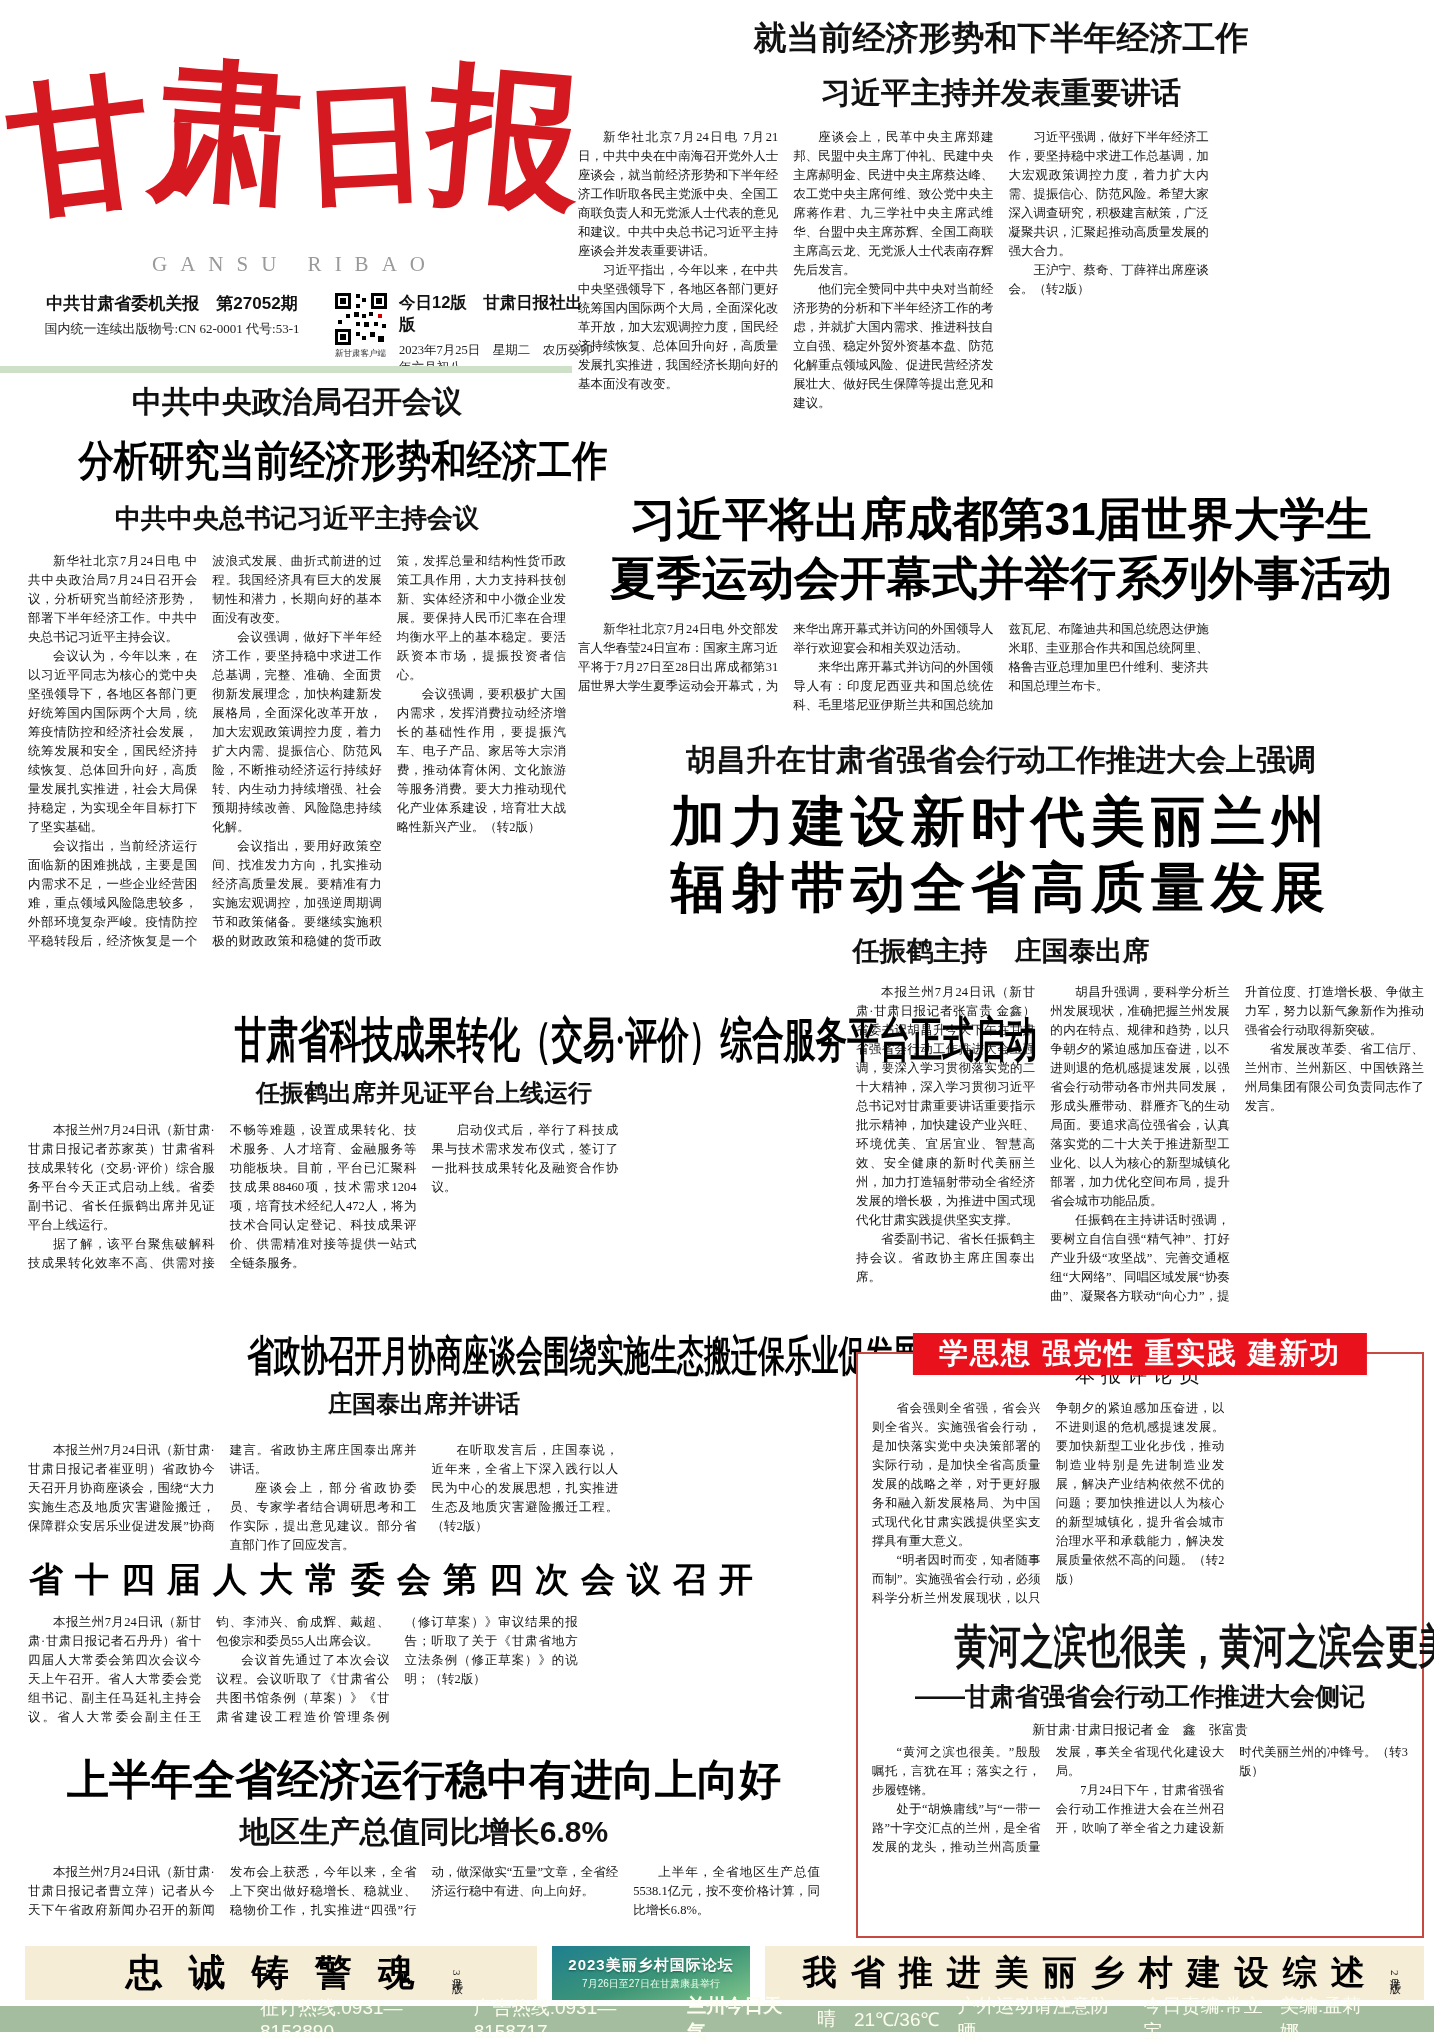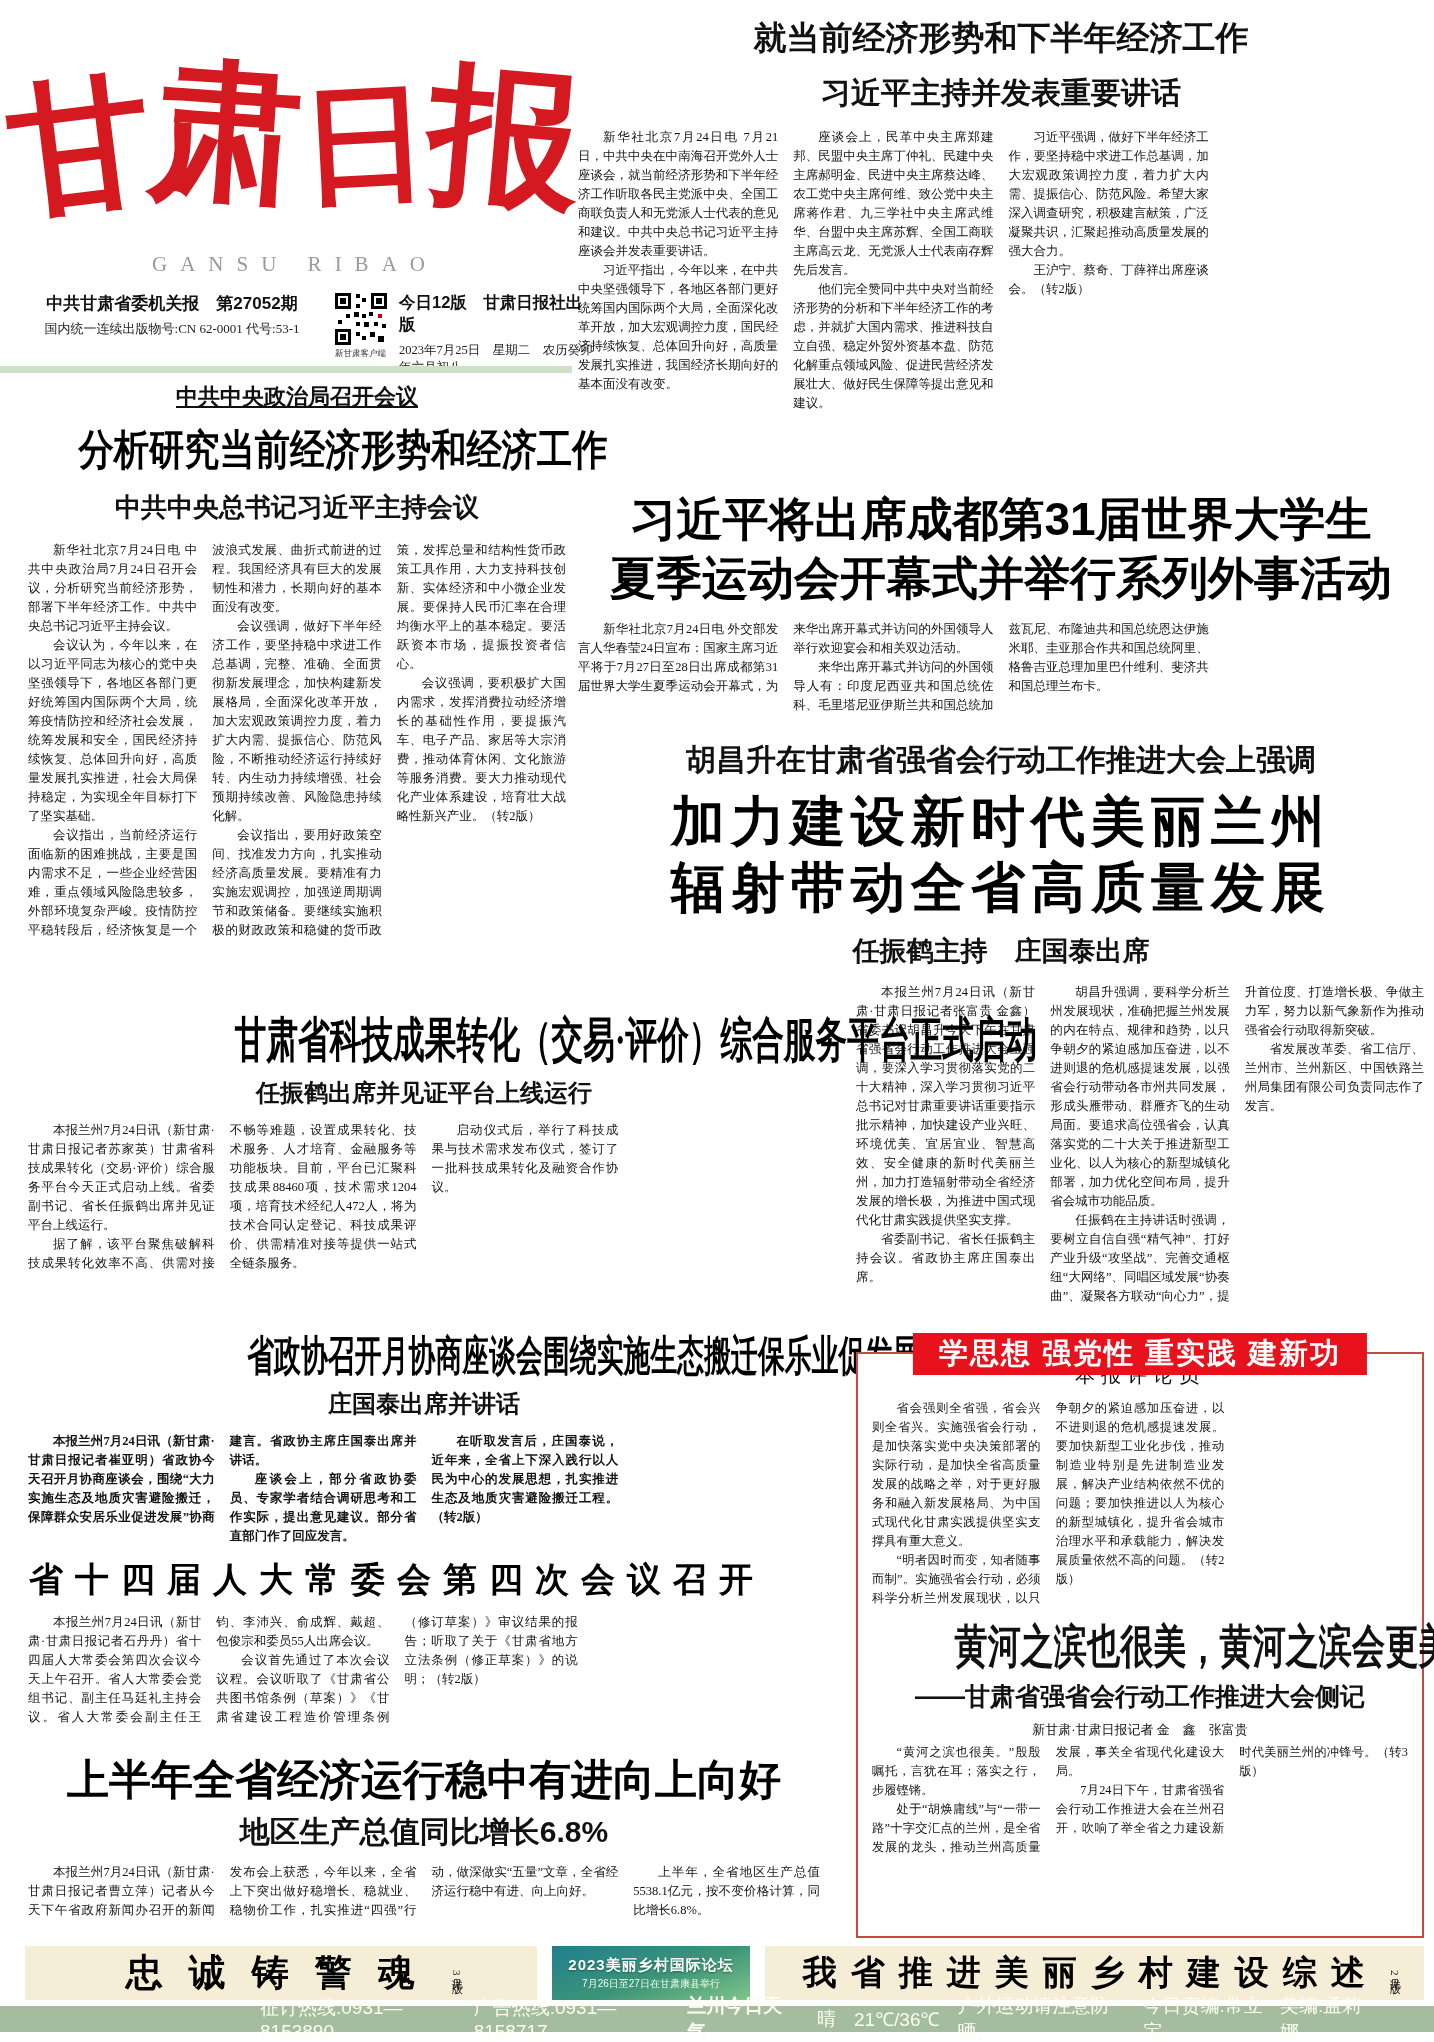--- a/index.html
+++ b/index.html
@@ -37,21 +37,21 @@
   .kicker { text-align:center; font-family:"Liberation Sans",sans-serif; font-weight:900; }
   .hl { text-align:center; font-family:"Liberation Sans",sans-serif; font-weight:900; color:#000; line-height:1.15; }
   .hl-serif { font-family:"Liberation Serif",serif; }
   .sub { text-align:center; font-family:"Liberation Sans",sans-serif; font-weight:bold; }
   .cx { display:inline-block; white-space:nowrap; }
   .bodytext { font-size:12.5px; line-height:19px; text-align:justify; color:#141414;
     column-gap:15px; column-fill:auto; overflow:hidden; }
   .bodytext p { text-indent:2em; margin:0; }
   
   #art-politburo { left:28px; top:382px; width:538px; }
-  #art-politburo .kicker { font-size:22px;text-decoration:underline; }
+  #art-politburo .kicker { font-size:30px; }
   #art-politburo .hl { margin-top:14px; font-size:42px; }
   #art-politburo .hl .cx { transform:scaleX(0.84); }
   #art-politburo .sub { margin-top:16px; font-size:26px; }
   #art-politburo .bodytext { margin-top:16px; height:408px; column-count:3; }
   
   #art-outsiders { left:578px; top:16px; width:846px; }
   #art-outsiders .kicker { font-size:33px; }
   #art-outsiders .hl { margin-top:8px; font-size:54px; }
   #art-outsiders .sub { margin-top:12px; font-size:30px; }
   #art-outsiders .bodytext { margin-top:14px; height:288px; column-count:4; }
@@ -69,21 +69,21 @@
   #art-tech { left:28px; top:1012px; width:792px; }
   #art-tech .hl { font-size:48px; font-weight:900; }
   #art-tech .hl .cx { transform:scaleX(0.66); }
   #art-tech .sub { margin-top:10px; font-size:24px; }
   #art-tech .bodytext { margin-top:12px; height:158px; column-count:4; }
   
   #art-zhengxie { left:28px; top:1332px; width:792px; }
   #art-zhengxie .hl { font-size:42px; font-weight:900; }
   #art-zhengxie .hl .cx { transform:scaleX(0.64); }
   #art-zhengxie .sub { margin-top:8px; font-size:24px; }
-  #art-zhengxie .bodytext { margin-top:12px; height:118px; column-count:4;font-weight:bold; }
+  #art-zhengxie .bodytext { margin-top:21px; height:118px; column-count:4; }
   
   #art-renda { left:28px; top:1560px; width:738px; }
   #art-renda .hl { font-size:34px; letter-spacing:12px; }
   #art-renda .bodytext { margin-top:14px; height:128px; column-count:4; }
   
   #art-economy { left:28px; top:1756px; width:792px; }
   #art-economy .hl { font-size:42px; }
   #art-economy .sub { margin-top:8px; font-size:30px; }
   #art-economy .bodytext { margin-top:10px; height:66px; column-count:4; }
   

